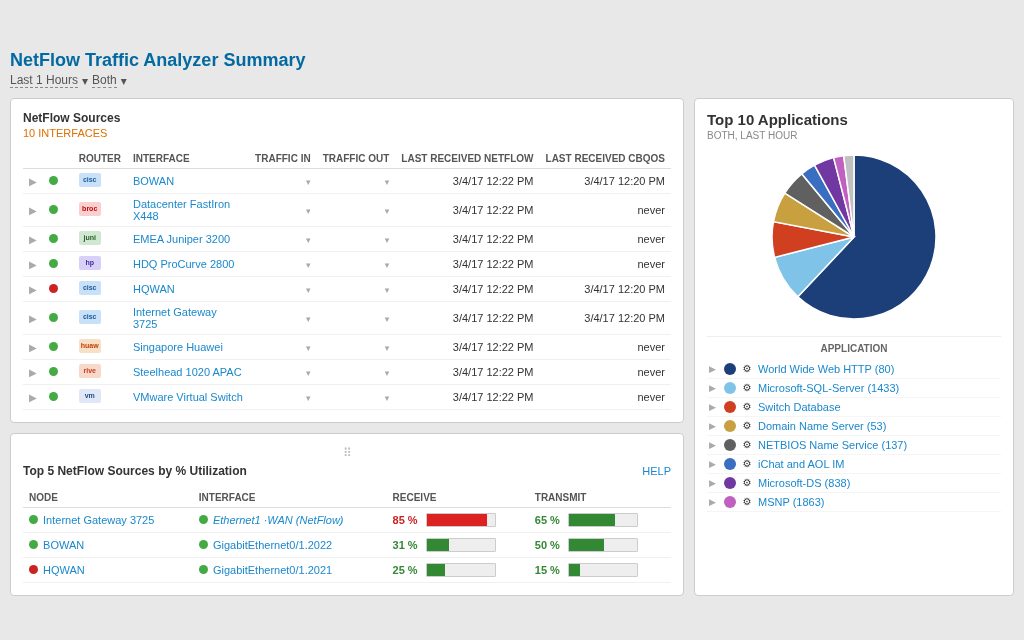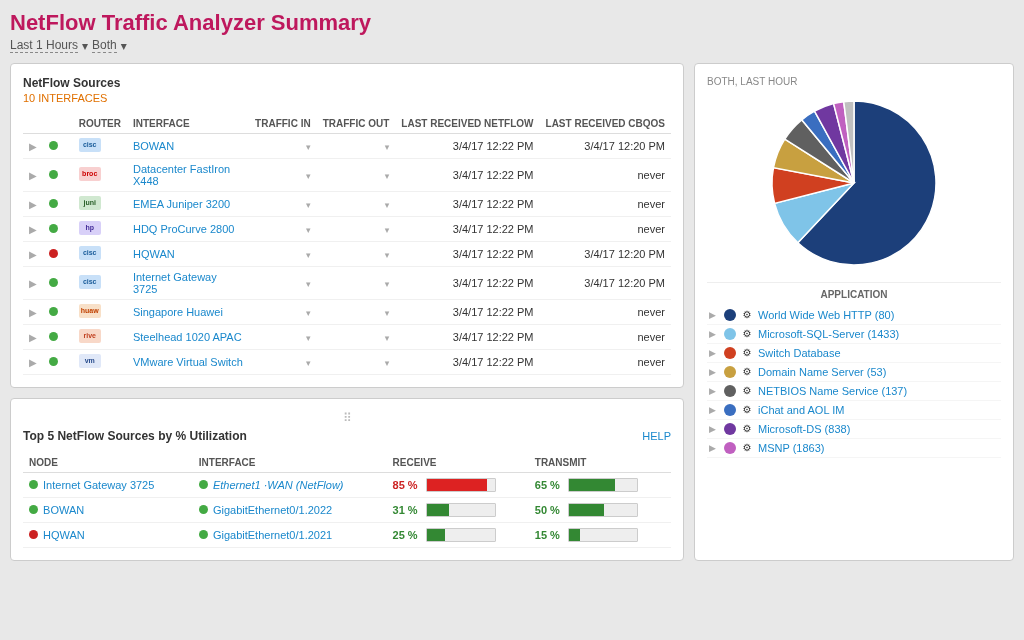--- a/index.html
+++ b/index.html
@@ -4,24 +4,25 @@
   <style>
     * { box-sizing: border-box; margin: 0; padding: 0; }
     body {
       font-family: Arial, sans-serif;
       font-size: 12px;
       background: #e8e8e8;
       padding: 10px;
       color: #333;
     }
     h1.page-title {
-      font-size: 22px;
-      font-weight: bold;
-      color: #be185d;
+      font-size: 18px;
+      font-weight: bold;
+      color: #0369a1;
       margin-bottom: 2px;
+      margin-top: 40px;
     }
     .page-subtitle {
       font-size: 12px;
       color: #555;
       margin-bottom: 10px;
       display: flex;
       gap: 4px;
       align-items: center;
     }
     .page-subtitle a {
@@ -473,20 +474,21 @@
     </td>
   </tr>
           </tbody>
       </table>
     </div>
 
   </div>
 
   <div class="right-col">
     <div class="right-card">
+      <div class="right-card-title">Top 10 Applications</div>
       <div class="right-card-subtitle">BOTH, LAST HOUR</div>
 
       <div class="pie-area">
         <svg width="200" height="175" viewBox="0 0 200 175">
 
           <g id="pie-group" transform="translate(100,88)">
               <path d="M 0 0 L 5.021051876504148e-15 -82 A 82 82 0 1 1 -56.13286268615245 59.77542744855577 Z" fill="#1c3f7a" stroke="#fff" stroke-width="1.5"></path>
               <path d="M 0 0 L -56.13286268615245 59.77542744855577 A 82 82 0 0 1 -79.42381921254776 20.392570747518096 Z" fill="#7fc4e8" stroke="#fff" stroke-width="1.5"></path>
               <path d="M 0 0 L -79.42381921254776 20.392570747518096 A 82 82 0 0 1 -80.54755455975247 -15.36526779602943 Z" fill="#d04020" stroke="#fff" stroke-width="1.5"></path>
               <path d="M 0 0 L -80.54755455975247 -15.36526779602943 A 82 82 0 0 1 -69.23488989116522 -43.937797188277735 Z" fill="#c8a040" stroke="#fff" stroke-width="1.5"></path>

